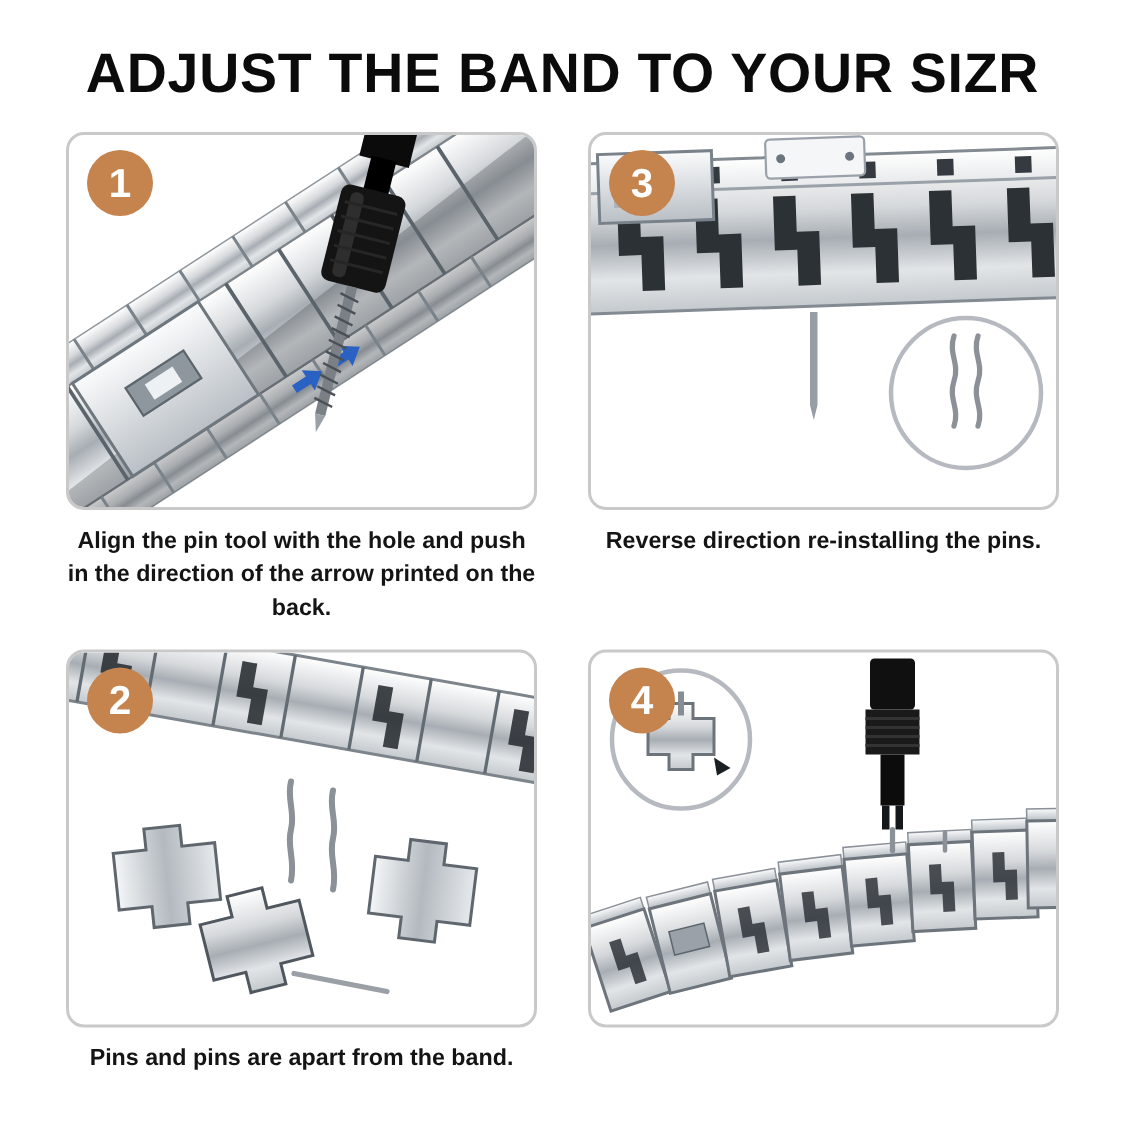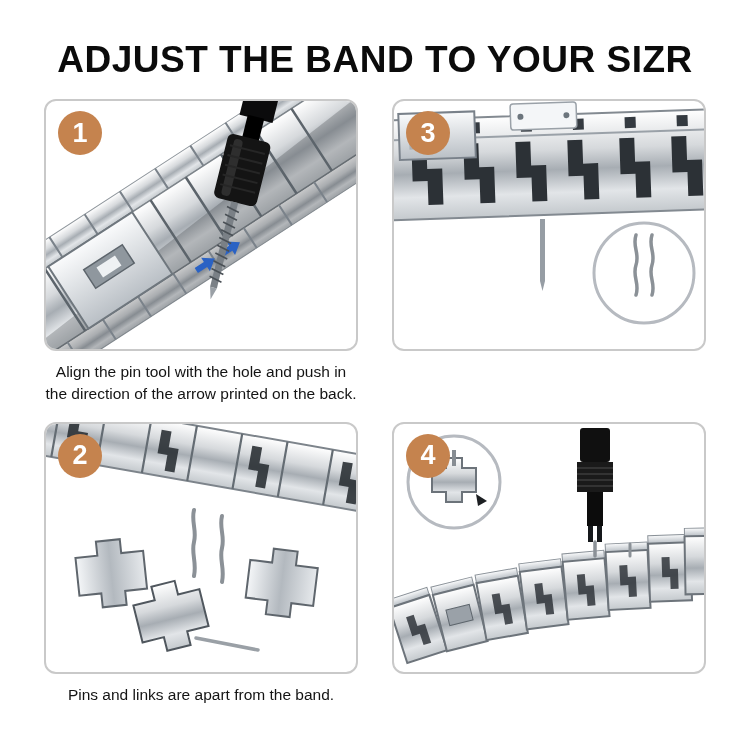--- a/index.html
+++ b/index.html
@@ -1,21 +1,21 @@
 <!DOCTYPE html>
 <html style="--badge: #c5834e; --panel_border: #c9c9c9; --caption_text: #141414; --title_text: #0b0b0b; --arrow_blue: #2a62c4;"><head>
 <meta charset="utf-8">
 <style>
   html,body{margin:0;padding:0;background:#ffffff;}
   .sheet{
     width:750px;height:750px;position:relative;box-sizing:border-box;
     font-family:"Liberation Sans",sans-serif;background:#fff;overflow:hidden;
   }
   .title{
-    margin:0;padding-top:39px;text-align:center;
+    margin:0;padding-top:28px;text-align:center;
     font-size:37px;font-weight:bold;letter-spacing:.5px;
     color:var(--title_text,#0b0b0b);
   }
   .grid{
     margin:18px 44px 0;
     display:grid;grid-template-columns:314px 314px;column-gap:34px;row-gap:16px;
   }
   .cell{display:flex;flex-direction:column;align-items:center;}
   .panel{
     position:relative;width:100%;height:252px;box-sizing:border-box;
@@ -23,21 +23,21 @@
     background:#fff;overflow:hidden;
   }
   .panel svg{position:absolute;left:0;top:0;width:100%;height:100%;}
   .badge{
     position:absolute;top:10px;left:12px;width:44px;height:44px;border-radius:50%;
     background:var(--badge,#c5834e);color:#fff;font-weight:bold;font-size:27px;
     display:flex;align-items:center;justify-content:center;z-index:5;
   }
   .caption{
     margin:10px auto 0;text-align:center;color:var(--caption_text,#141414);
-    font-size:15.5px;line-height:1.45;
+    font-size:15.5px;line-height:1.45;font-weight:bold;
   }
   .cap-1{max-width:322px;}
   .cap-3{max-width:310px;}
   .cap-2{max-width:310px;}
   .cap-4{max-width:300px;}
   .defs{position:absolute;width:0;height:0;}
 </style>
 </head>
 <body>
 
@@ -143,20 +143,21 @@
             <rect x="146" y="118" width="5" height="62" fill="#969da4"></rect>
             <polygon points="146,180 151,180 148.5,190" fill="#969da4"></polygon>
           </g>
           <g>
             <circle cx="250" cy="172" r="50" fill="#ffffff" stroke="#b6bac0" stroke-width="3"></circle>
             <path d="M242 134c-4 12 4 18 0 30s4 18 0 30" stroke="#8b9197" stroke-width="3.5" fill="none" stroke-linecap="round"></path>
             <path d="M258 134c-4 12 4 18 0 30s4 18 0 30" stroke="#8b9197" stroke-width="3.5" fill="none" stroke-linecap="round"></path>
           </g>
         </svg>
       </div>
+      <p class="caption cap-3">Reverse direction re-installing the pins.</p>
     </div>
 
     <div class="cell">
       <div class="panel">
         <div class="badge">
           <span>2</span>
         </div>
         <svg viewBox="0 0 310 248">
           <g transform="rotate(10 150 30)">
             <rect x="-30" y="2" width="370" height="56" fill="url(#gSilver)" stroke="#7d848b" stroke-width="2"></rect>
@@ -173,21 +174,21 @@
             <path d="M176 92c-3 12 3 20 0 32s3 20 0 34"></path>
           </g>
           <g>
             <path transform="translate(28,120) rotate(-6)" d="M0 14h22V0h24v14h22v38H46v14H22V52H0z" fill="url(#gSilverH)" stroke="#5f666d" stroke-width="2"></path>
             <path transform="translate(206,122) rotate(7)" d="M0 14h22V0h24v14h22v38H46v14H22V52H0z" fill="url(#gSilverH)" stroke="#5f666d" stroke-width="2"></path>
             <path transform="translate(84,168) rotate(-14)" d="M0 14h22V0h24v14h22v38H46v14H22V52H0z" fill="url(#gSilver)" stroke="#50575e" stroke-width="2"></path>
           </g>
           <path d="M150 214l62 12" stroke="#9aa0a6" stroke-width="3.5" stroke-linecap="round"></path>
         </svg>
       </div>
-      <p class="caption cap-2">Pins and links are apart from the band.</p>
+      <p class="caption cap-2">Pins and pins are apart from the band.</p>
     </div>
 
     <div class="cell">
       <div class="panel">
         <div class="badge">
           <span>4</span>
         </div>
         <svg viewBox="0 0 310 248">
 
           <g>

